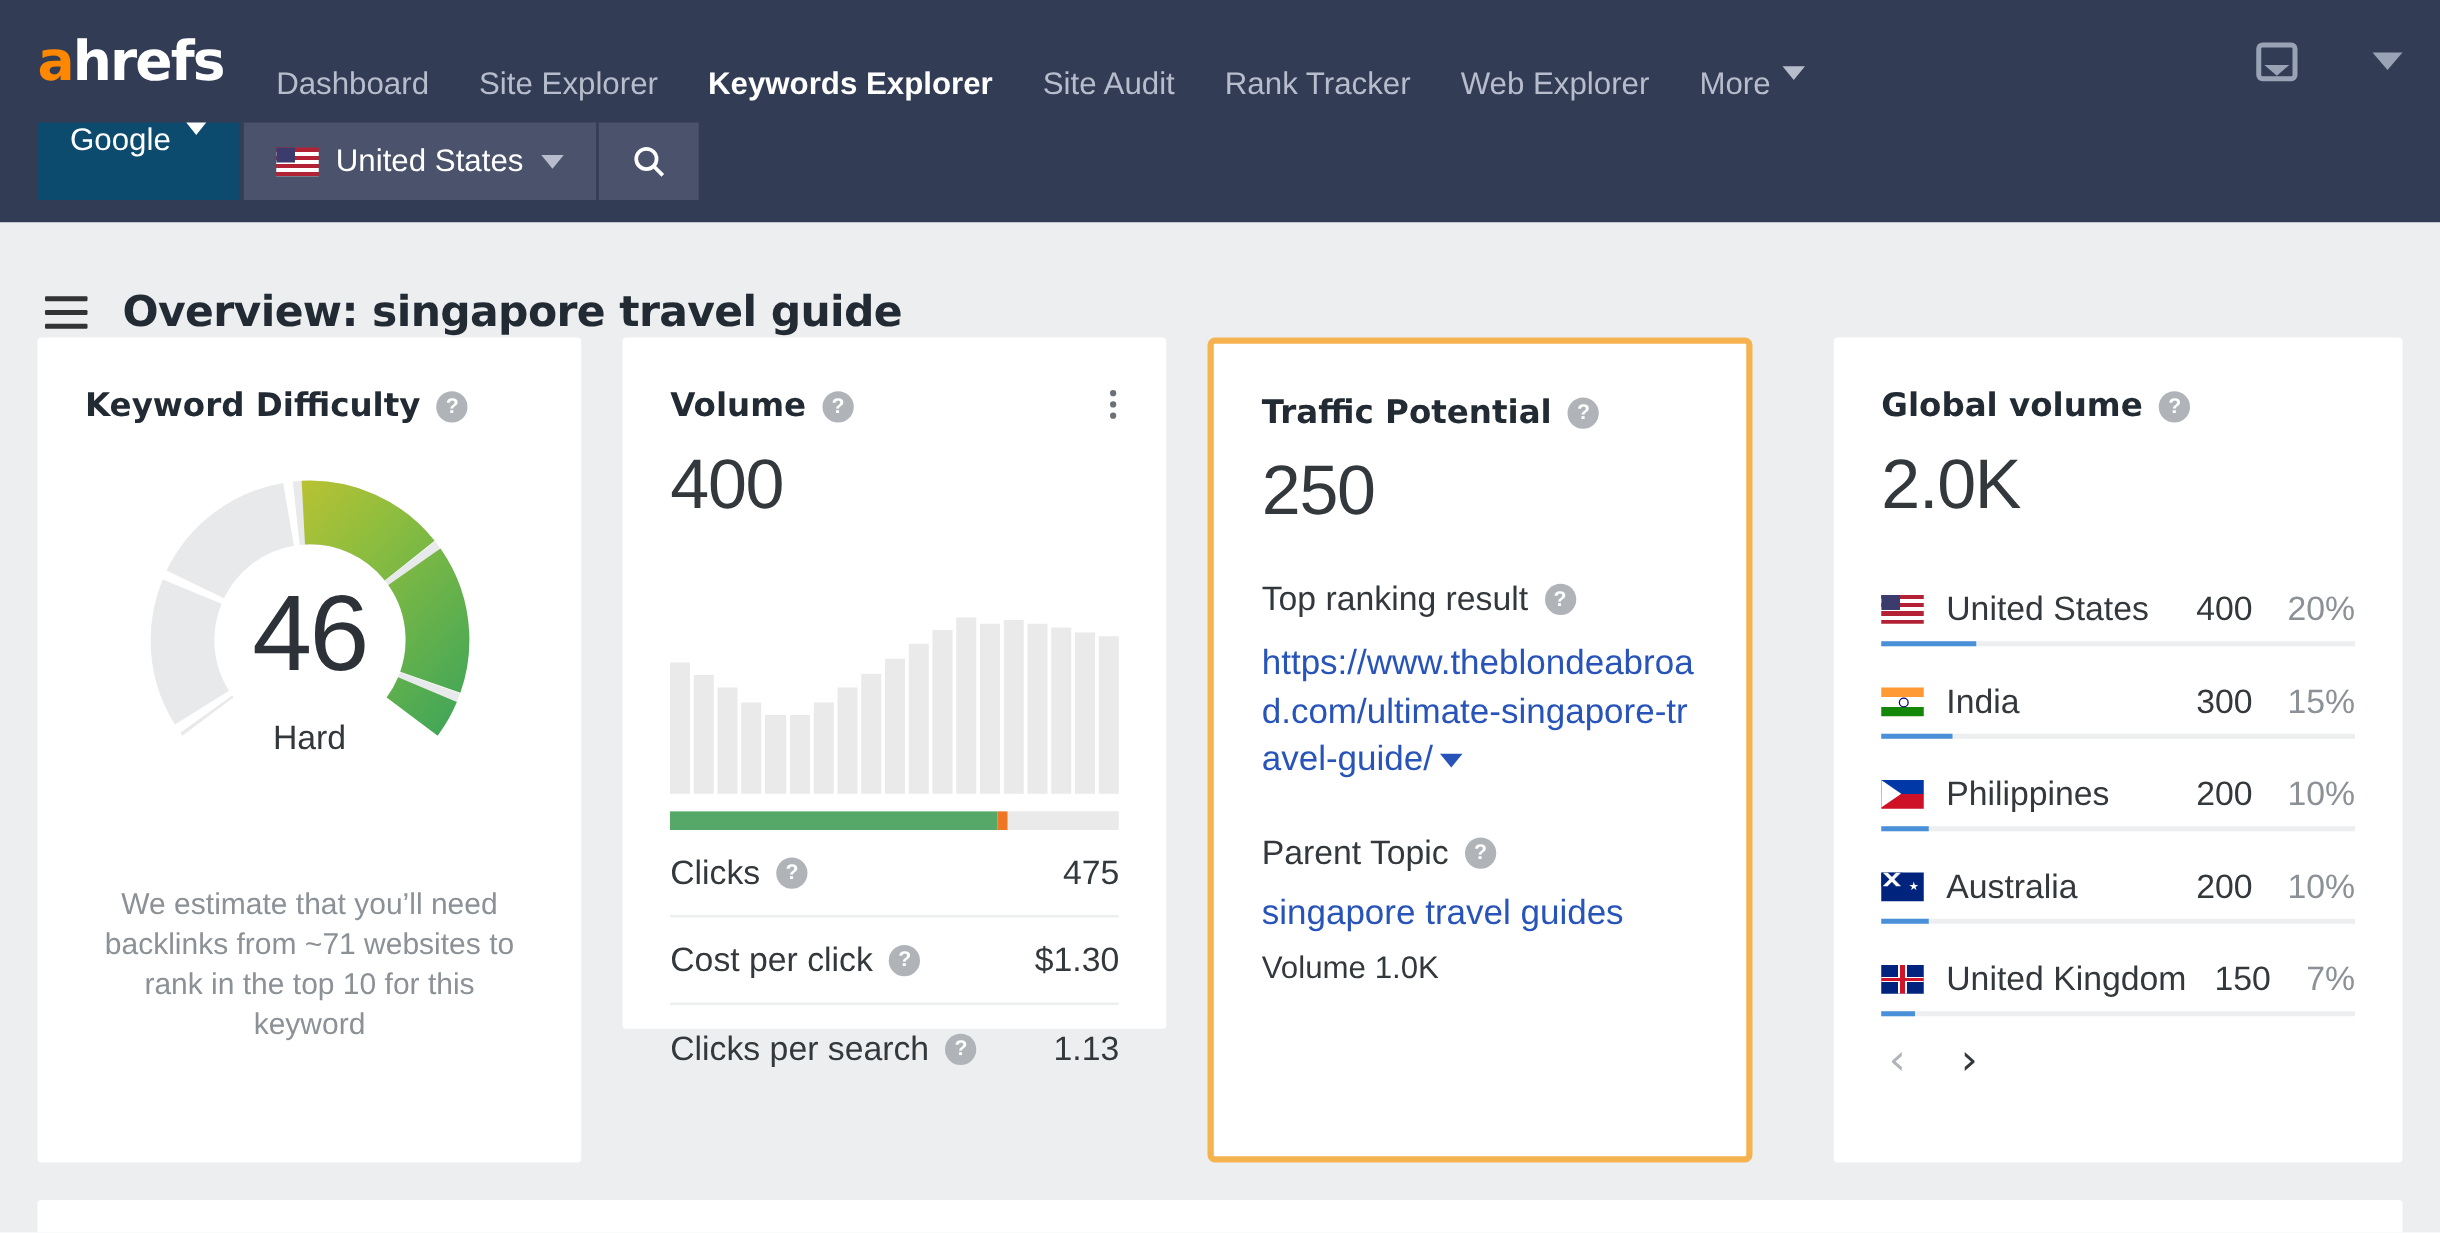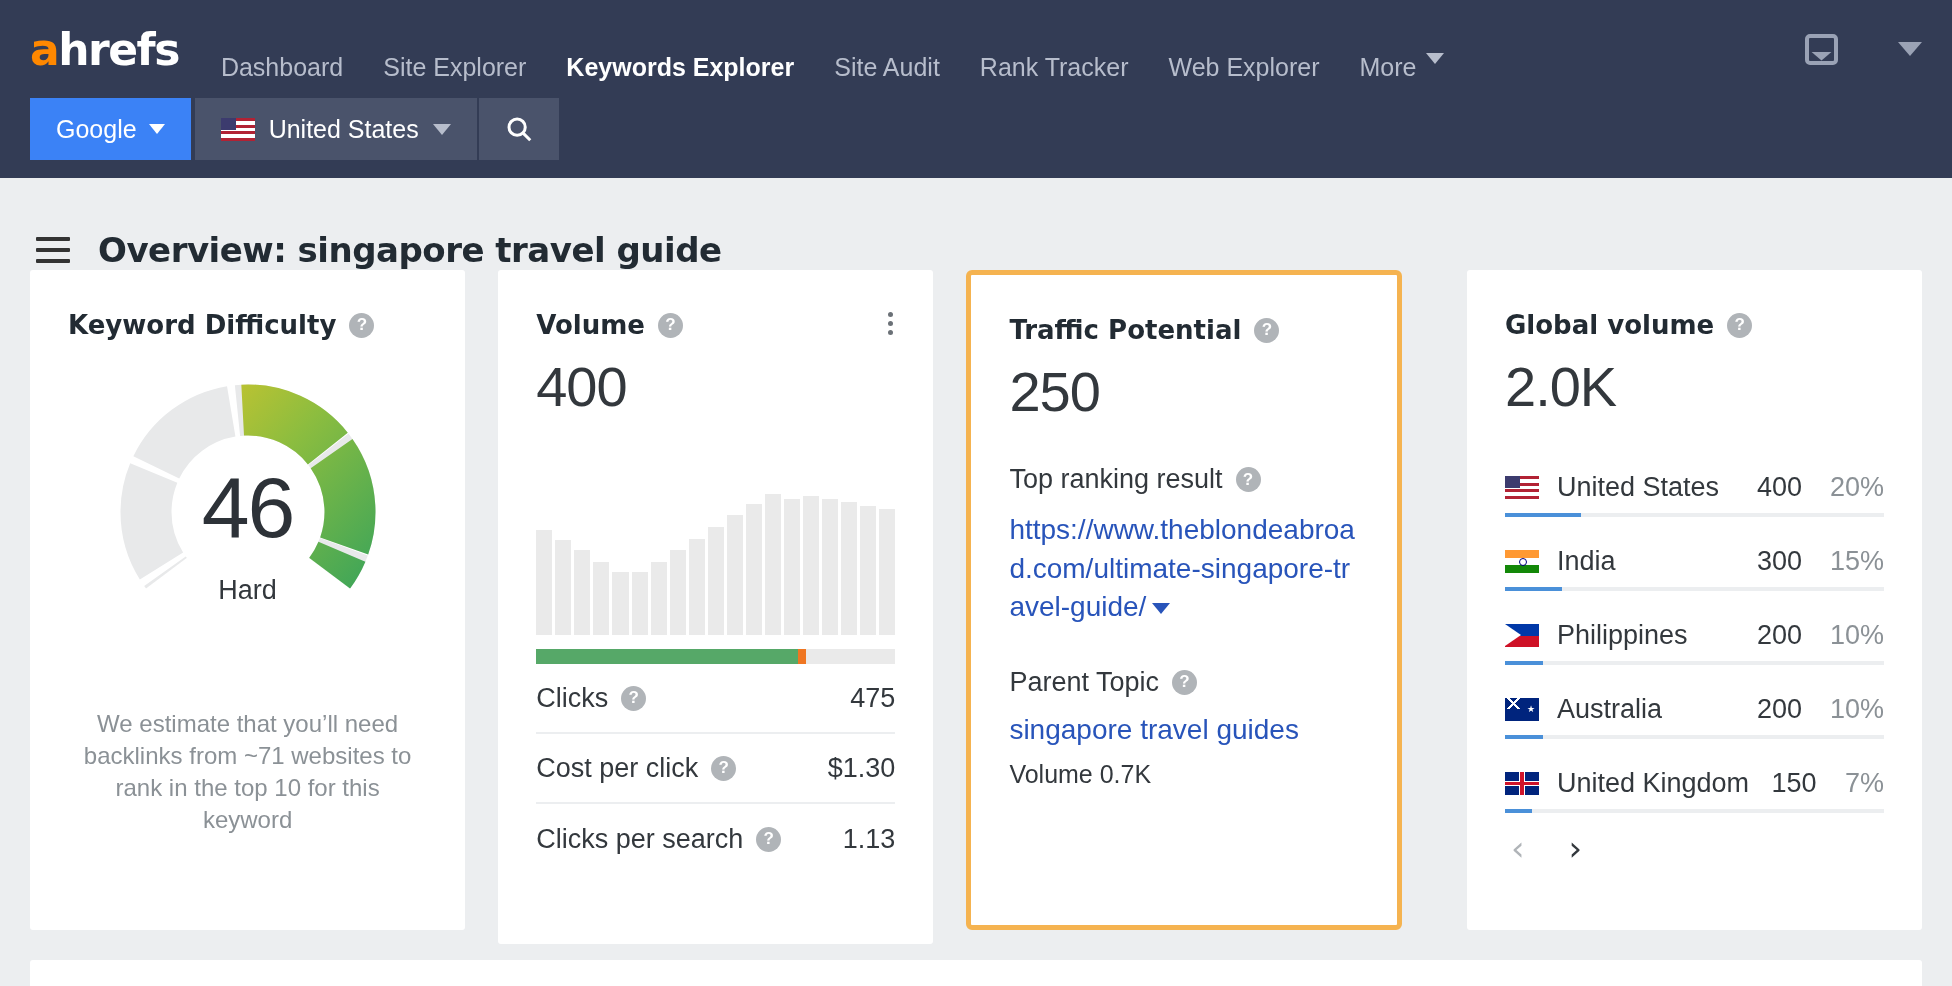--- a/index.html
+++ b/index.html
@@ -77,24 +77,24 @@
     border-top: 14px solid #9aa2b5;
   }
 
   
   .search-row {
     display: flex;
     height: 62px;
     align-items: stretch;
   }
   .engine-select {
-    background: #3b82f6;
+    background: #0c4a6e;
     color: #ffffff;
     font-size: 25px;
-    display: flex; align-items: center; gap: 12px;
+    display: flex; gap: 12px;
     padding: 0 26px;
     border-right: 2px solid #333c55;
     cursor: pointer;
   }
   .engine-select .caret { border-top-color: #ffffff; border-left-width: 8px; border-right-width: 8px; border-top-width: 10px; }
   .query-input {
     background: #4a536b;
     border: none;
     outline: none;
     color: #ffffff;
@@ -168,21 +168,21 @@
     display: flex;
     gap: 33px;
     align-items: flex-start;
   }
   .card {
     background: #ffffff;
     border-radius: 3px;
     position: relative;
   }
   .card-kd { width: 455px; height: 660px; }
-  .card-vol { width: 455px; height: 674px; }
+  .card-vol { width: 455px; height: 553px; }
   .card-tp  { width: 455px; height: 660px; border: 5px solid #f5b350; border-radius: 6px; }
   .card-gv  { width: 455px; height: 660px; margin-left: 32px; }
 
   .card-inner { padding: 40px 38px 0 38px; }
   .card-title {
     font-size: 26px;
     font-weight: bold;
     color: #222b33;
     font-family: "DejaVu Sans", sans-serif;
     display: flex; align-items: center; gap: 13px;
@@ -505,21 +505,21 @@
           <span>Top ranking result</span>
           <span class="help">?</span>
         </div>
         <div class="tp-link"><span>https://www.theblondeabroad.com/ultimate-singapore-travel-guide/</span><span class="link-caret"></span></div>
 
         <div class="sub-label">
           <span>Parent Topic</span>
           <span class="help">?</span>
         </div>
         <div class="tp-parent-link">singapore travel guides</div>
-        <div class="tp-parent-vol">Volume 0.7K</div>
+        <div class="tp-parent-vol">Volume 1.0K</div>
       </div>
     </div>
 
     <div class="card card-gv">
       <div class="card-inner">
         <div class="card-title">
           <span>Global volume</span>
           <span class="help">?</span>
         </div>
         <div class="big-number">2.0K</div>

